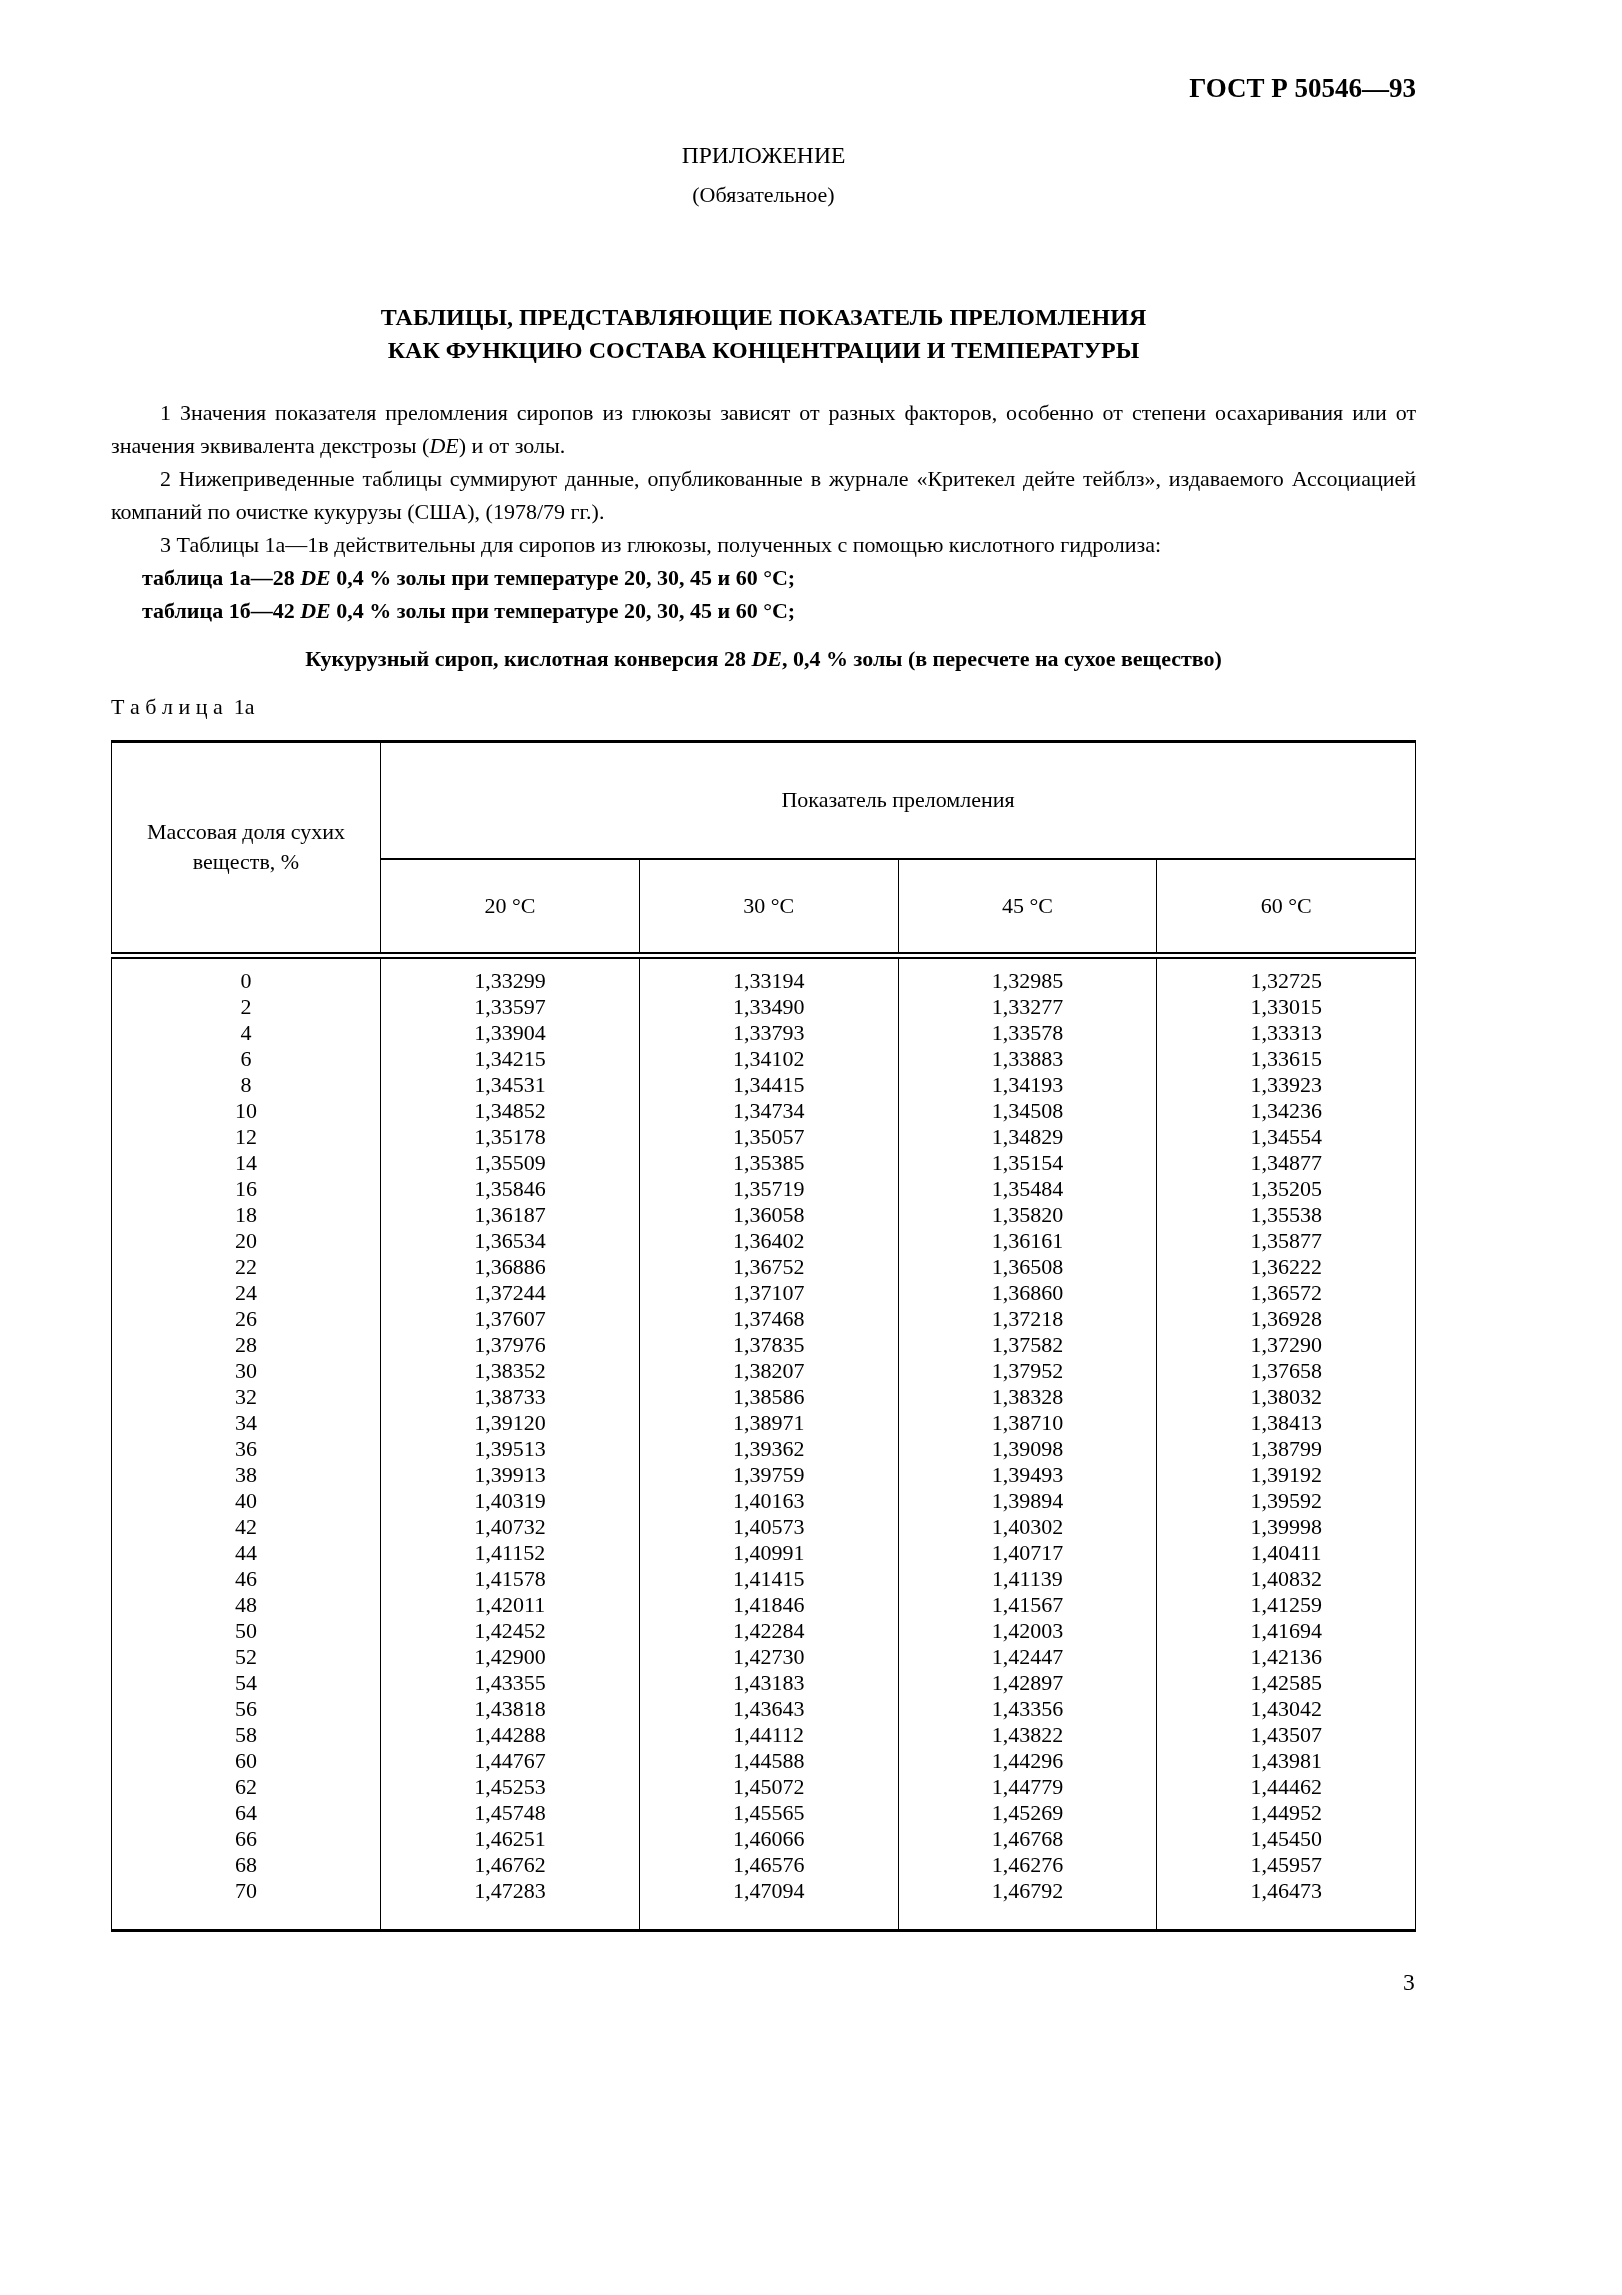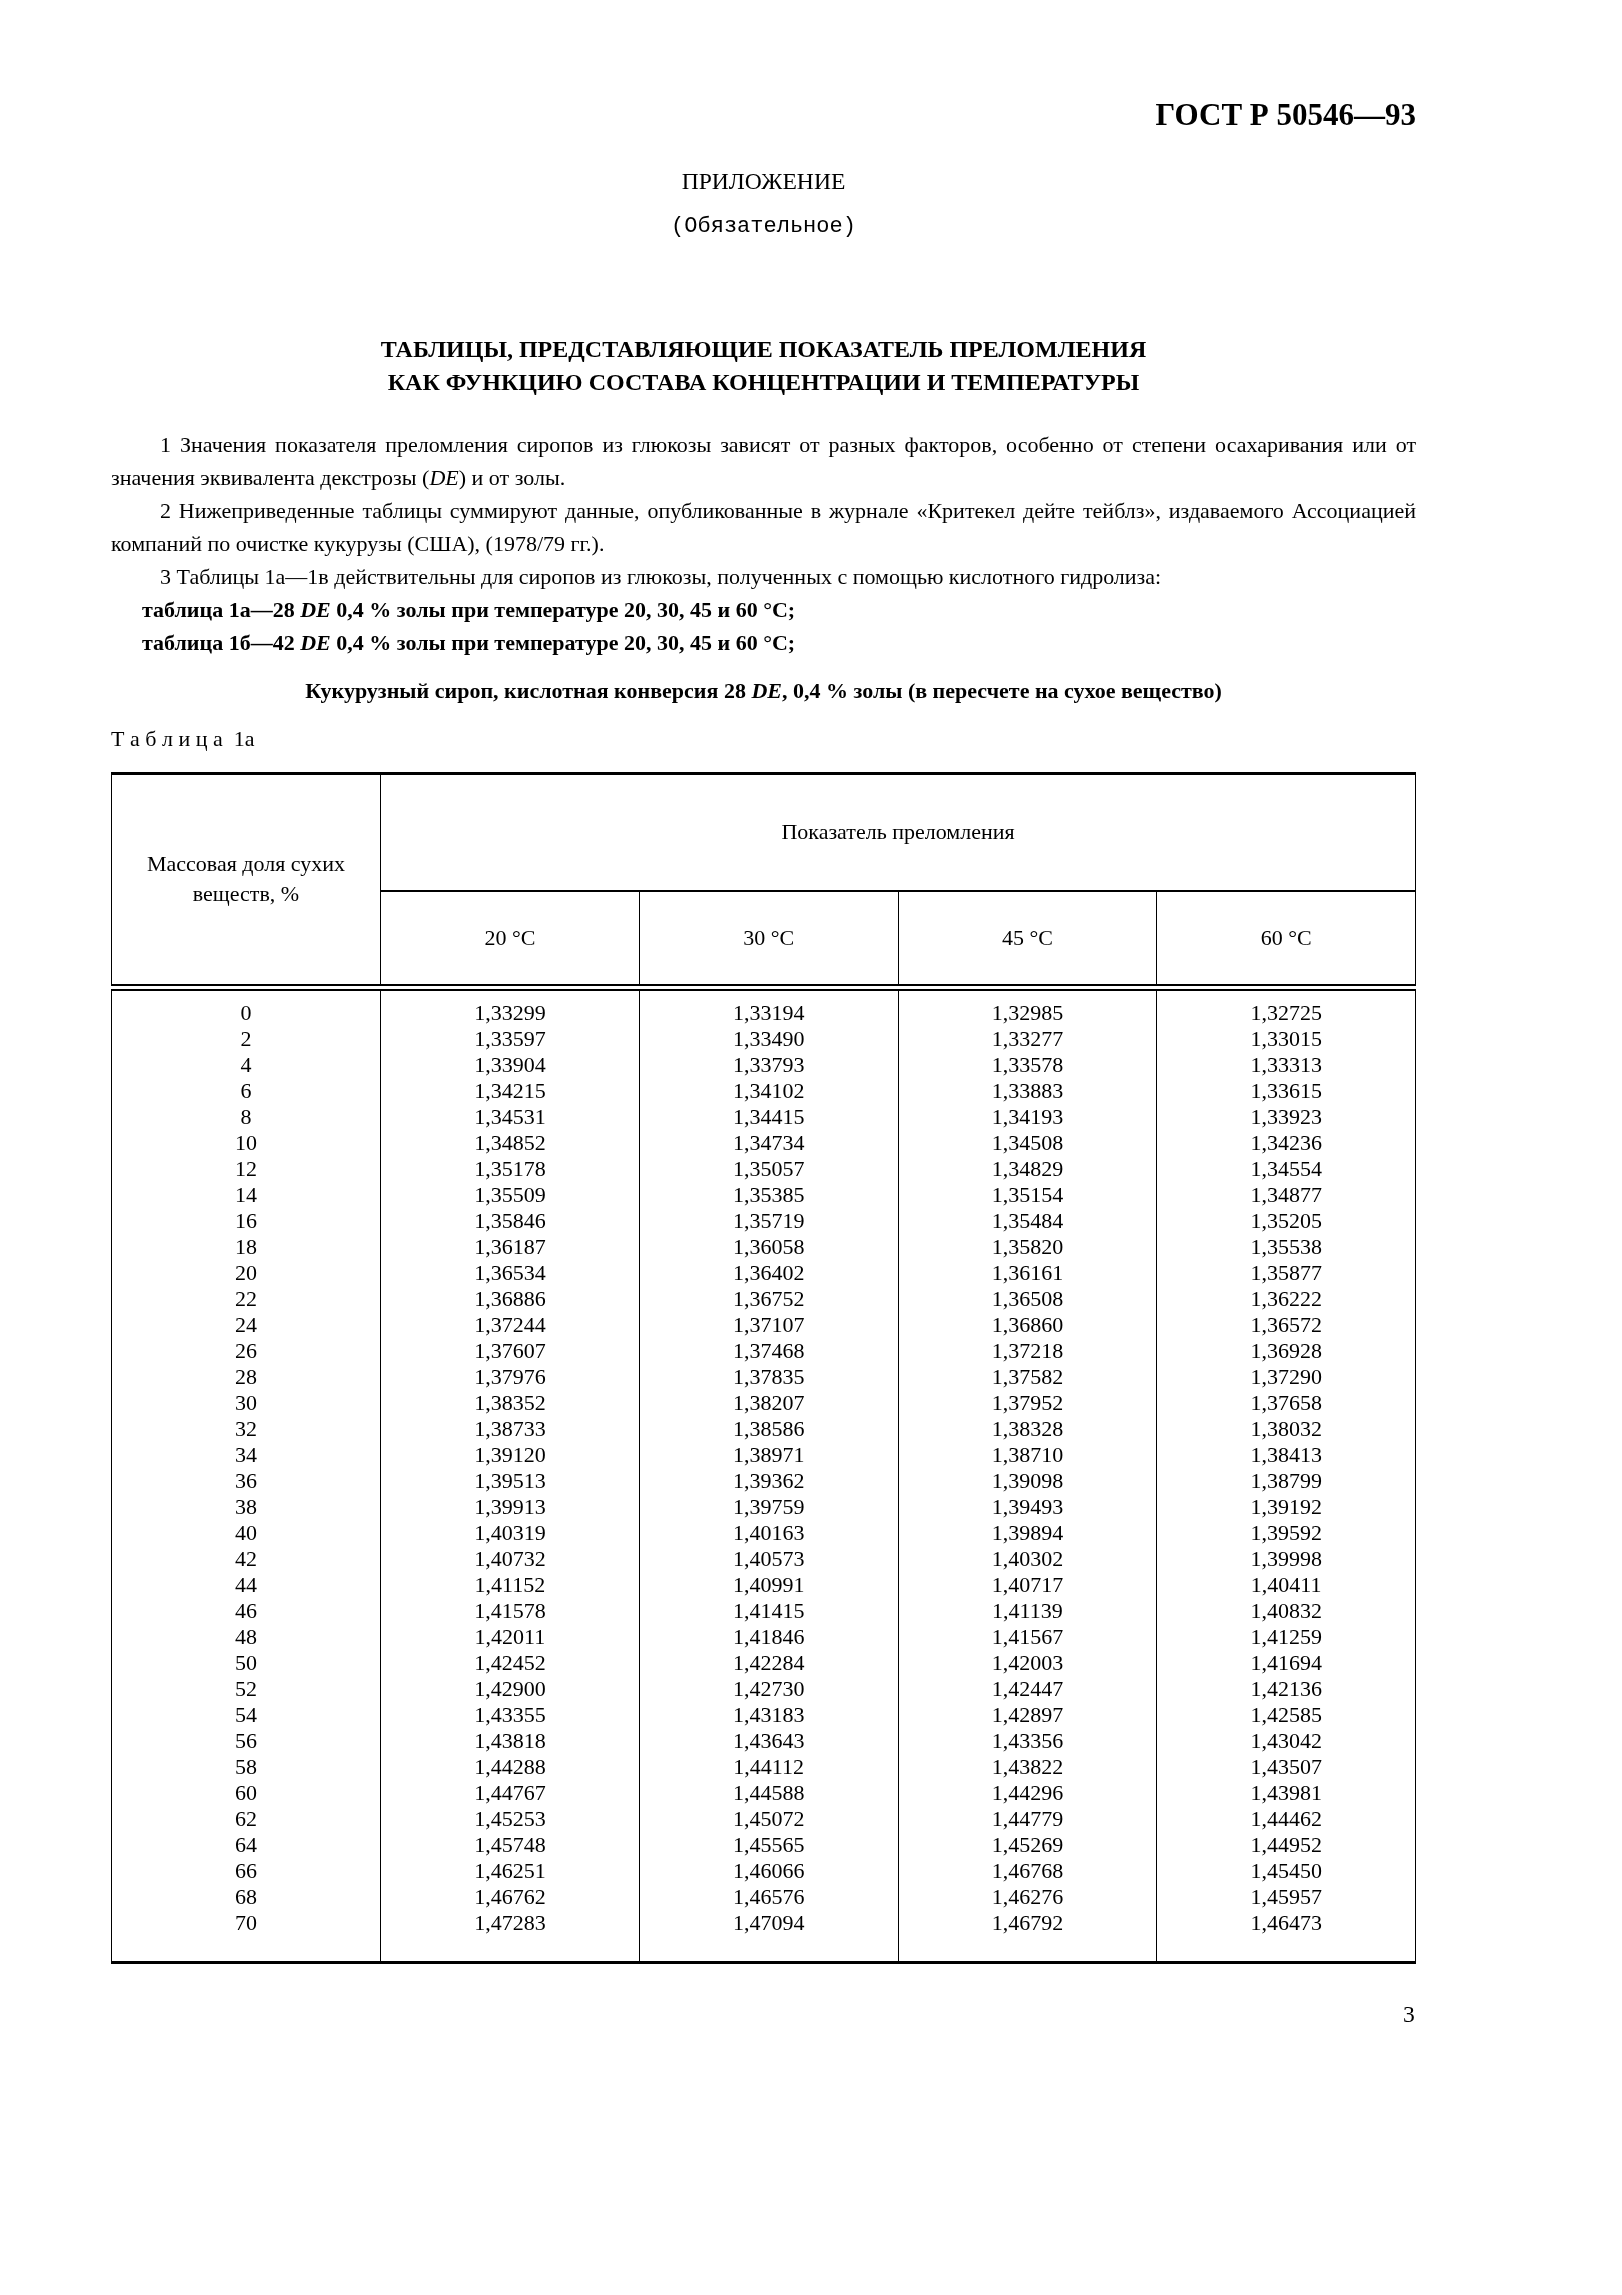--- a/index.html
+++ b/index.html
@@ -14,38 +14,37 @@
     width: 1622px;
     height: 2295px;
     background: #ffffff;
     overflow: hidden;
   }
   .content {
     margin-left: 111px;
     width: 1305px;
   }
   .gost-header {
-    padding-top: 99px;
+    padding-top: 73px;
     text-align: right;
     font-weight: bold;
-    font-size: 31px;
+    font-size: 27px;
     line-height: 31px;
   }
   .appendix {
     margin-top: 37px;
     text-align: center;
     font-size: 23.6px;
     line-height: 29px;
   }
   .appendix-sub {
-    margin-top: 16px;
+    margin-top: 10px;
     text-align: center;
     font-size: 22px;
     line-height: 29px;
-    font-family: Liberation Mono, monospace;
   }
   .doc-title {
     margin: 92px 0 0 0;
     text-align: center;
     font-weight: bold;
     font-size: 24px;
     line-height: 33px;
   }
   .para {
     margin: 0;

